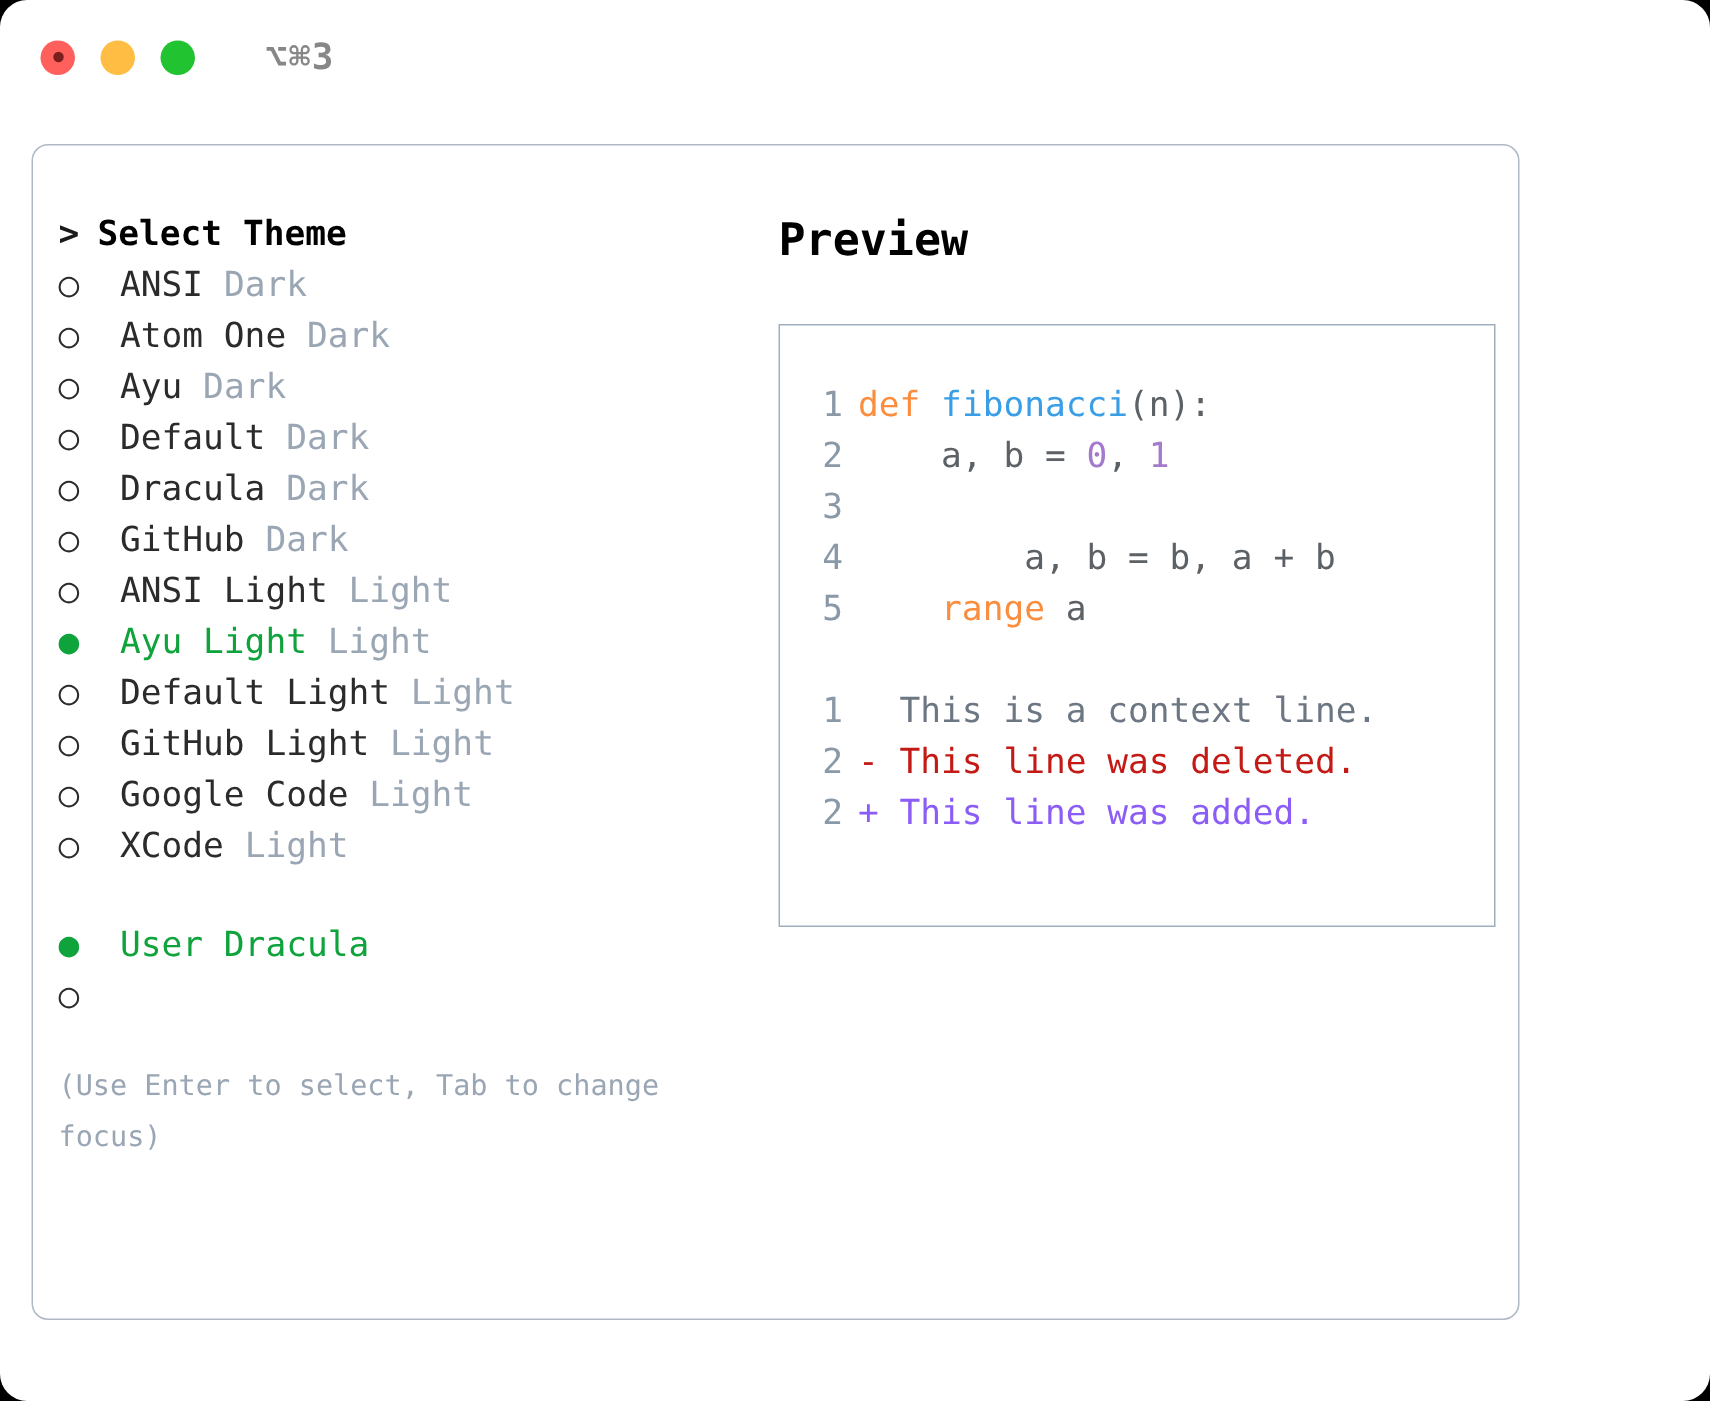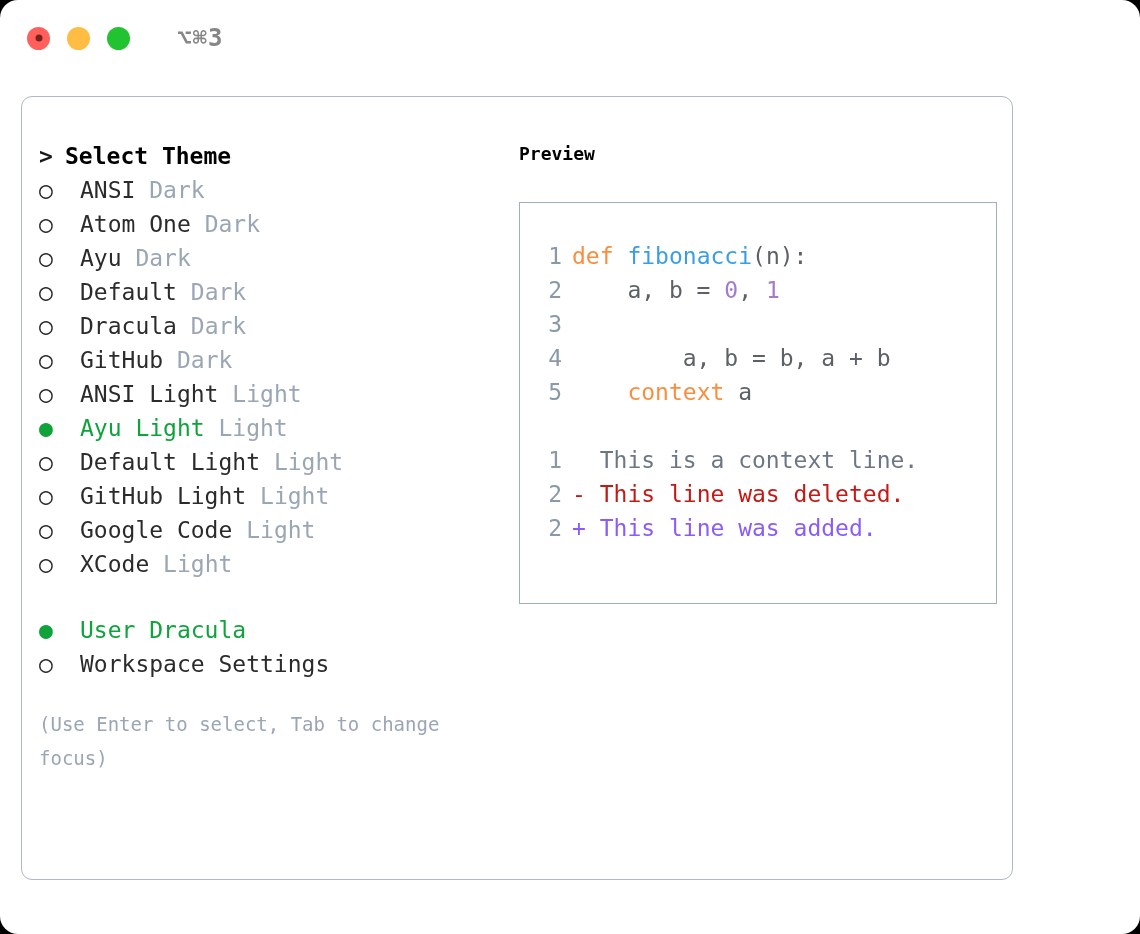--- a/index.html
+++ b/index.html
@@ -101,21 +101,21 @@
     font-size: 19px;
     line-height: 34px;
     color: #9AA6B4;
     width: 420px;
   }
 
   
   .right-pane { margin-left: 18px; }
 
   .preview-title {
-    font-size: 18px;
+    font-size: 30px;
     font-weight: bold;
     color: #000000;
     margin-bottom: 38px;
   }
 
   .preview-panel {
     width: 478px;
     height: 402px;
     border: 1.5px solid #9FAFC0;
     background: #ffffff;
@@ -187,38 +187,38 @@
             <div class="line-row"><span class="marker dot-hollow">○</span><span class="theme-name">GitHub Light</span><span> </span><span class="theme-kind">Light</span></div>
             <div class="line-row"><span class="marker dot-hollow">○</span><span class="theme-name">Google Code</span><span> </span><span class="theme-kind">Light</span></div>
             <div class="line-row"><span class="marker dot-hollow">○</span><span class="theme-name">XCode</span><span> </span><span class="theme-kind">Light</span></div>
           </div>
 
         <div class="spacer-md"></div>
 
 
         <div id="apply-items">
             <div class="line-row"><span class="marker dot-filled">●</span><span class="theme-name selected">User Dracula</span></div>
-            <div class="line-row"><span class="marker dot-hollow">○</span><span class="theme-name">Workspace Settings</span></div>
+            <div class="line-row"><span class="marker dot-hollow">○</span></div>
           </div>
 
         <div class="spacer-sm"></div>
 
         <div class="hint">(Use Enter to select, Tab to change focus)</div>
       </div>
 
       <div class="right-pane">
         <div class="preview-title">Preview</div>
 
         <div class="preview-panel">
           <div id="code-lines">
               <div class="code-line"><span class="gutter">1</span><span><span class="tok-kw">def</span><span class="tok-punct"> </span><span class="tok-fn">fibonacci</span><span class="tok-punct">(n):</span></span></div>
               <div class="code-line"><span class="gutter">2</span><span><span class="tok-var">    a, b = </span><span class="tok-num">0</span><span class="tok-punct">, </span><span class="tok-num">1</span></span></div>
               <div class="code-line"><span class="gutter">3</span></div>
               <div class="code-line"><span class="gutter">4</span><span><span class="tok-var">        a, b = b, a + b</span></span></div>
-              <div class="code-line"><span class="gutter">5</span><span><span class="tok-punct">    </span><span class="tok-kw">context</span><span class="tok-var"> a</span></span></div>
+              <div class="code-line"><span class="gutter">5</span><span><span class="tok-punct">    </span><span class="tok-kw">range</span><span class="tok-var"> a</span></span></div>
             </div>
           <div class="diff-gap"></div>
           <div id="diff-lines">
               <div class="code-line"><span class="gutter">1</span><span class="diff-ctx"><span> </span><span> This is a context line.</span></span></div>
               <div class="code-line"><span class="gutter">2</span><span class="diff-del"><span>-</span><span> This line was deleted.</span></span></div>
               <div class="code-line"><span class="gutter">2</span><span class="diff-add"><span>+</span><span> This line was added.</span></span></div>
             </div>
         </div>
       </div>
 

